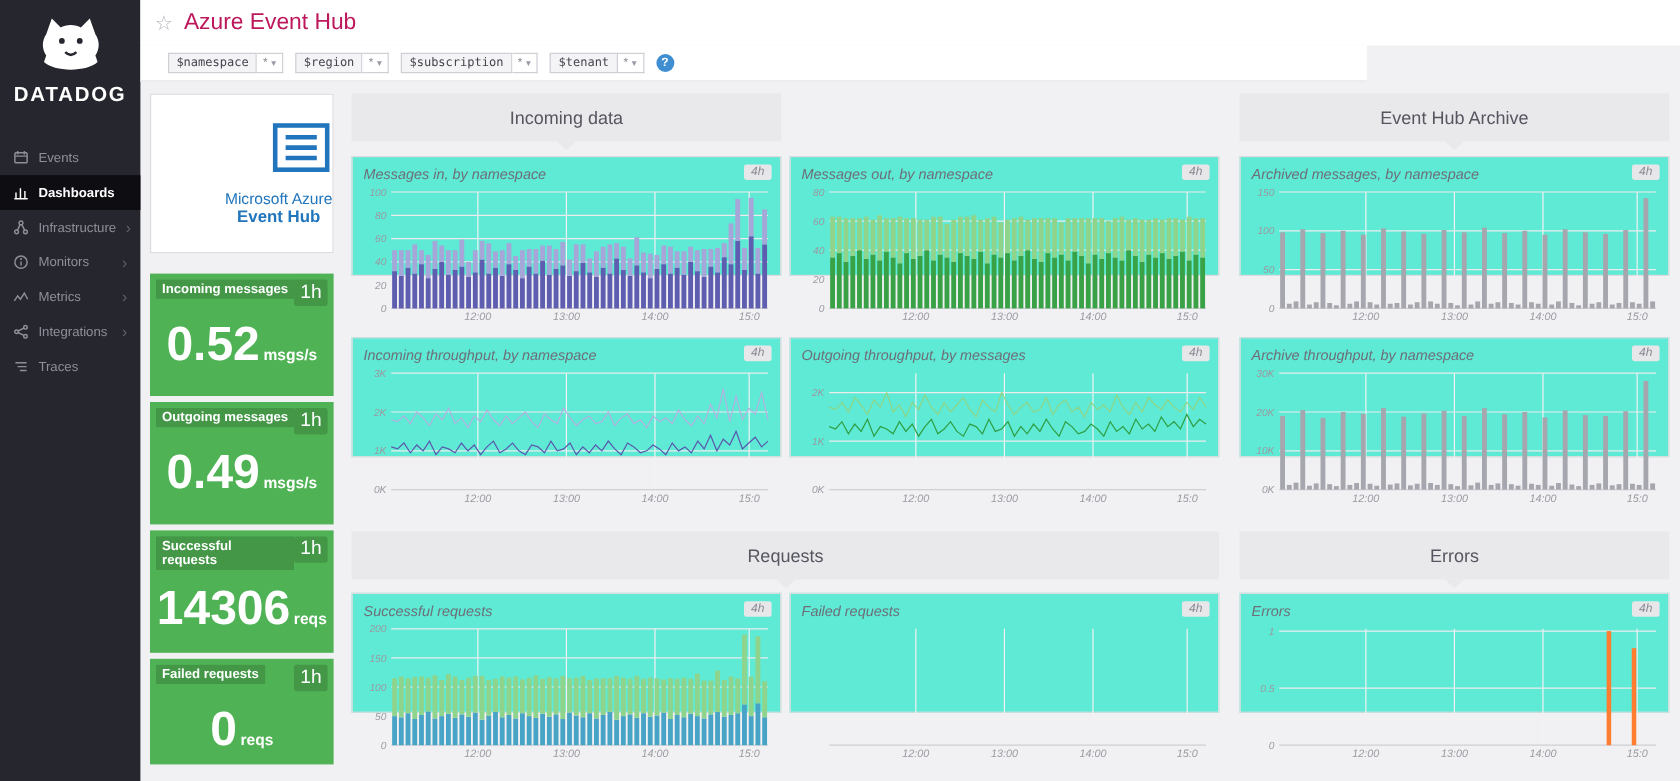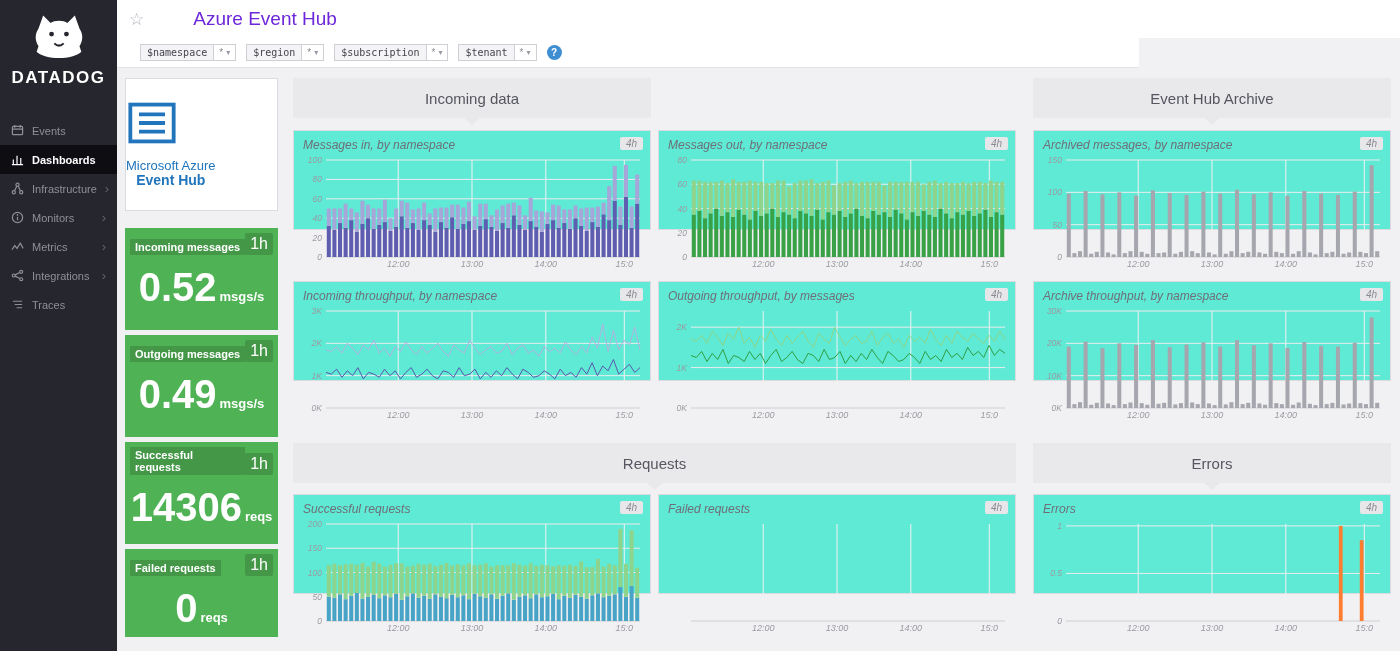--- a/index.html
+++ b/index.html
@@ -13,39 +13,39 @@
   .nav { margin-top: 18px; }
   .nav-item { display: flex; align-items: center; gap: 8px; padding: 0 11px; height: 29px; color: #8f8f9a; font-size: 11px; cursor: pointer; }
   .nav-item svg { width: 13px; height: 13px; stroke: #8f8f9a; fill: none; stroke-width: 1.3; flex: 0 0 auto; }
   .nav-item.active { background: #0d0d12; color: #ffffff; font-weight: bold; }
   .nav-item.active svg { stroke: #ffffff; }
   .chev { margin-left: auto; color: #62626e; font-size: 13px; line-height: 1; }
 
   
   .main-header { position: absolute; left: 117px; top: 0; width: 1283px; height: 38px; background: #ffffff; display: flex; align-items: center; gap: 9px; padding-left: 12px; }
   .star { color: #b2b2bb; font-size: 17px; cursor: pointer; }
-  .page-title { color: #6d28d9; font-size: 19px; font-weight: normal; margin-left: 40px; }
+  .page-title { color: #be185d; font-size: 19px; font-weight: normal; }
 
   .varbar { position: absolute; left: 117px; top: 38px; width: 1022px; height: 30px; background: #ffffff; border-bottom: 1px solid #e2e2e6; display: flex; align-items: center; gap: 10px; padding-left: 23px; }
   .tv-chip { display: inline-flex; align-items: stretch; font-size: 10px; cursor: pointer; }
   .tv-name { background: #f4f4f6; border: 1px solid #cfcfd6; padding: 2px 6px; color: #44444e; font-family: "DejaVu Sans Mono", monospace; }
   .tv-val { background: #ffffff; border: 1px solid #cfcfd6; border-left: none; padding: 2px 5px; color: #8a8a94; display: inline-flex; align-items: center; gap: 3px; }
   .tv-caret { font-size: 8px; color: #9a9aa4; }
   .help-icon { display: inline-block; width: 15px; height: 15px; border-radius: 50%; background: #3f8ed2; color: #ffffff; font-size: 10px; font-weight: bold; text-align: center; line-height: 15px; cursor: pointer; }
 
   
   .content { position: absolute; left: 117px; top: 68px; width: 1283px; height: 583px; }
 
-  .logo-card { position: absolute; left: 8px; top: 10px; width: 153px; height: 133px; background: #ffffff; border: 1px solid #dcdce0; display: flex; flex-direction: column; align-items: flex-start; justify-content: center; gap: 14px; }
+  .logo-card { position: absolute; left: 8px; top: 10px; width: 153px; height: 133px; background: #ffffff; border: 1px solid #dcdce0; display: flex; flex-direction: column; align-items: flex-end; justify-content: center; gap: 14px; }
   .azure-line1 { color: #2075bc; font-size: 13px; line-height: 1.1; }
   .azure-line2 { color: #2075bc; font-size: 14px; font-weight: bold; line-height: 1.1; }
   .azure-text { text-align: center; }
 
   .qv-card { position: absolute; left: 8px; width: 153px; background: #4fb254; color: #ffffff; overflow: hidden; }
-  .qv-head { display: flex; justify-content: space-between; align-items: flex-end; padding: 5px 5px 0 5px; }
+  .qv-head { display: flex; justify-content: space-between; align-items: flex-start; padding: 5px 5px 0 5px; }
   .qv-title { background: rgba(0,0,0,0.15); font-size: 11px; font-weight: bold; padding: 2px 5px; }
   .qv-tf { background: rgba(0,0,0,0.15); font-size: 16px; font-weight: normal; padding: 2px 5px; border-radius: 2px; cursor: pointer; }
   .qv-value { display: flex; align-items: baseline; justify-content: center; gap: 3px; margin-top: 11px; }
   .qv-num { font-size: 40px; font-weight: bold; line-height: 1.05; }
   .qv-unit { font-size: 13px; font-weight: bold; }
 
   .group-header { position: absolute; height: 40px; background: #e9e9eb; color: #565661; font-size: 15px; display: flex; align-items: center; justify-content: center; }
   .group-header::after { content: ''; position: absolute; left: 50%; bottom: -7px; margin-left: -8px; border-left: 8px solid transparent; border-right: 8px solid transparent; border-top: 7px solid #e9e9eb; }
 
   .chart-card { position: absolute; height: 100px; background: #5eead4; border: 1px solid #dcdce0; font-style: italic; }

